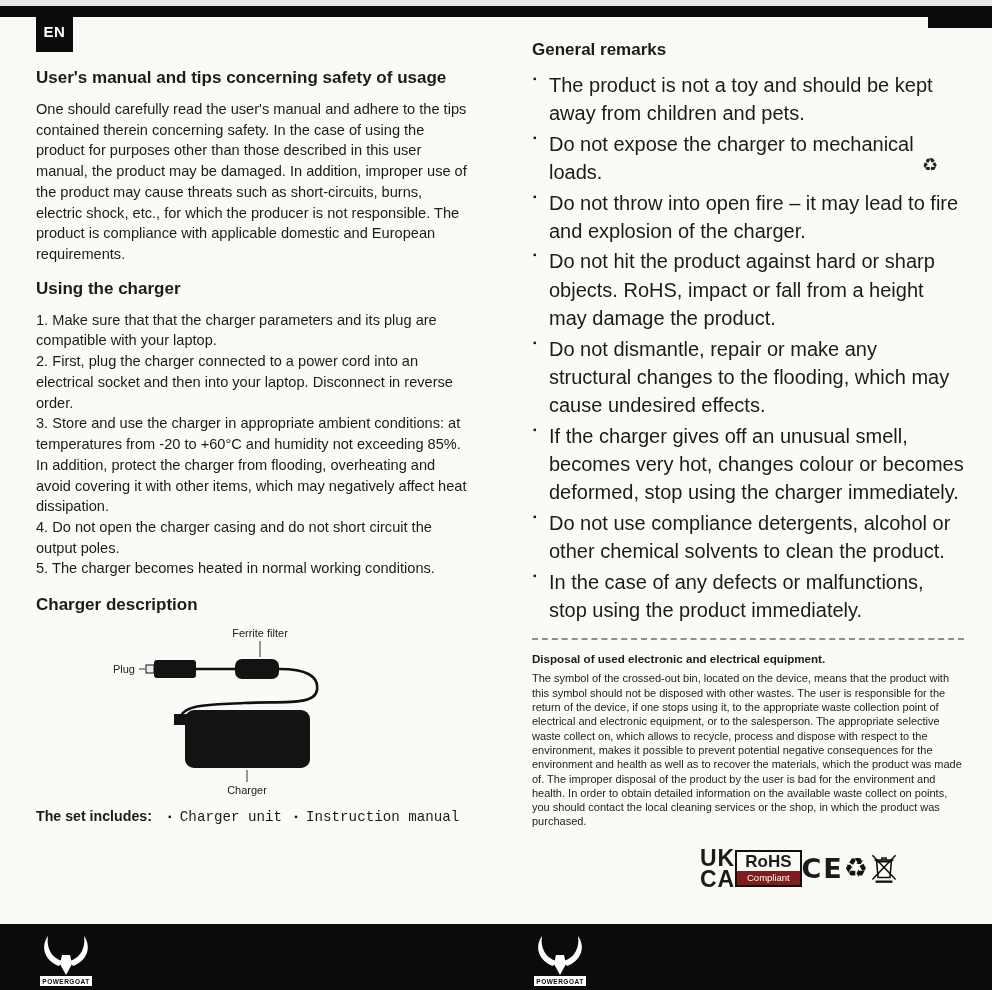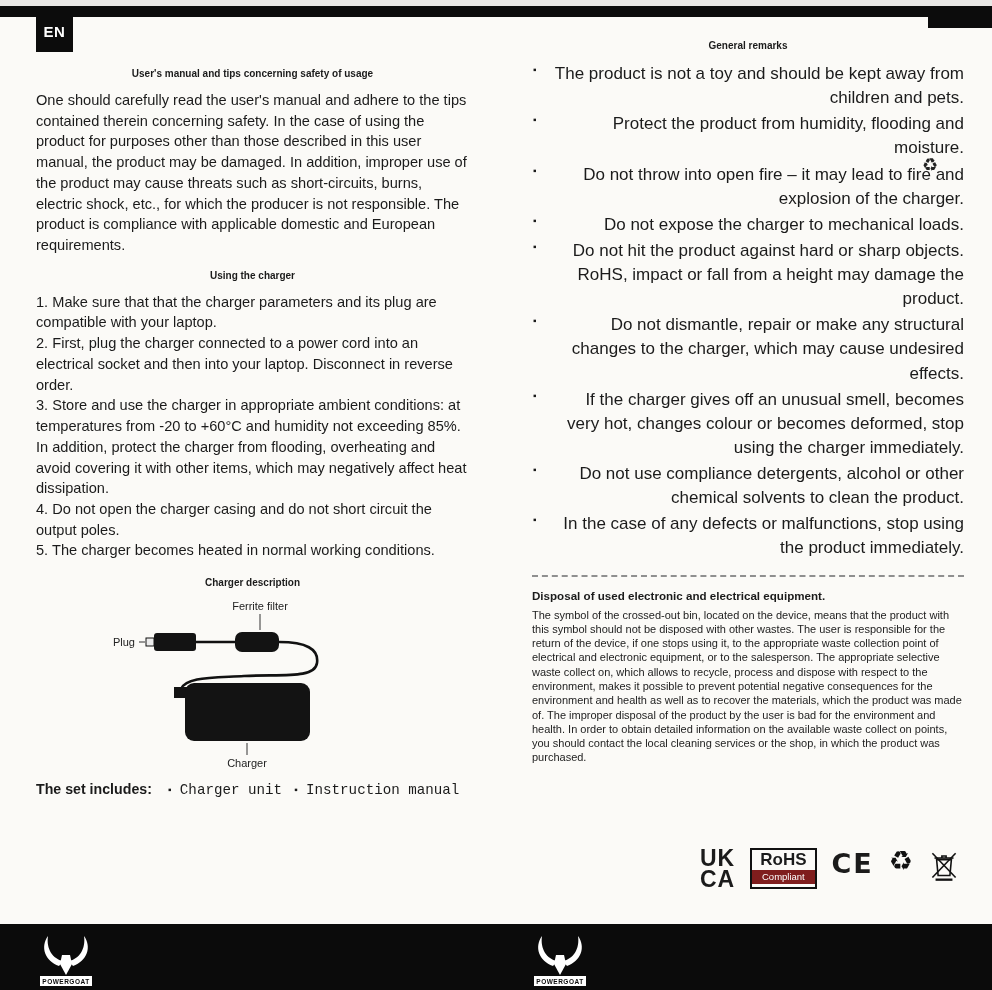--- a/index.html
+++ b/index.html
@@ -5,48 +5,48 @@
   html,body{margin:0;padding:0;background:#e9e8e6;}
   .page{position:relative;width:992px;height:990px;background:#fbfaf7;font-family:"Liberation Sans",sans-serif;color:#1b1b1b;overflow:hidden;margin:6px auto;}
   .top-bar{position:absolute;top:0;left:0;width:100%;height:11px;background:#0c0c0c;}
   .corner{position:absolute;top:0;right:0;width:64px;height:22px;background:#0c0c0c;}
   .lang-badge{position:absolute;top:4px;left:36px;width:37px;height:42px;background:#0c0c0c;color:#fff;font-weight:700;font-size:15px;display:flex;align-items:center;justify-content:center;letter-spacing:.5px;}
   .margin-recycle{position:absolute;left:922px;top:148px;font-size:18px;color:#222;}
 
   .col-left{position:absolute;left:36px;top:62px;width:433px;}
   .col-right{position:absolute;left:532px;top:34px;width:432px;}
 
-  .h{font-size:10px;font-weight:700;margin:0 0 11px;text-align:center;}
+  .h{font-size:17px;font-weight:700;margin:0 0 11px;}
   .mt16{margin-top:16px;}
   .body-text{font-size:14.6px;line-height:1.42;margin:0 0 14px;}
   .steps{margin:0 0 4px;}
   .steps p{font-size:14.6px;line-height:1.42;margin:0;}
 
   .diagram{display:block;margin:8px 0 6px;}
   .dlabel{font-size:11px;fill:#222;font-family:"Liberation Sans",sans-serif;}
   .dline{stroke:#333;stroke-width:1;}
   .dcable{stroke:#111;stroke-width:2.6;fill:none;}
   .dfill{fill:#131313;}
   .dstrokeonly{fill:#ececec;stroke:#111;stroke-width:1;}
 
   .set-line{font-size:14.2px;margin:10px 0 0;}
   .set-label{font-weight:700;}
   .set-items{display:inline;}
   .set-items span{margin-left:11px;font-family:Liberation Mono, monospace;}
   .set-items span::before{content:"▪";font-size:10px;margin-right:7px;vertical-align:1px;}
 
-  .remarks{list-style:none;margin:0 0 14px;padding:0;font-size:17px;line-height:1.42;text-align:right;}
+  .remarks{list-style:none;margin:0 0 14px;padding:0;font-size:20px;line-height:1.42;}
   .remarks li{position:relative;padding-left:17px;margin-bottom:2px;}
   .remarks li::before{content:"▪";position:absolute;left:1px;top:1px;font-size:10px;}
 
   .divider{border:none;border-top:2px dashed #8f8f8f;margin:14px 0 12px;}
   .disposal-h{font-size:11.6px;font-weight:700;margin:0 0 6px;}
   .disposal-text{font-size:11px;line-height:1.3;margin:0;color:#222;}
 
-  .marks{position:absolute;left:700px;top:842px;display:flex;gap:15px;}
+  .marks{position:absolute;left:700px;top:842px;display:flex;align-items:center;}
   .ukca{font-weight:700;font-size:23px;line-height:.9;letter-spacing:1px;}
   .rohs{border:2.5px solid #111;text-align:center;background:#fbfaf7;}
   .rohs-title{font-size:17px;font-weight:700;padding:0 8px;line-height:1.15;}
   .rohs-sub{background:#7f1d1d;color:#fff;font-size:9.5px;padding:1px 5px 2px;}
   .ce{font-size:27px;font-weight:700;letter-spacing:2px;font-family:"DejaVu Sans",sans-serif;}
   .recycle{font-size:27px;line-height:1;color:#111;}
   .bin{display:block;}
 
   .footer{position:absolute;left:0;bottom:0;width:100%;height:72px;background:#0b0b0b;}
   .logo{position:absolute;top:7px;width:60px;height:58px;}
@@ -95,25 +95,24 @@
     <p class="set-line">
       <span class="set-label">The set includes:</span>
       <span class="set-items"><span>Charger unit</span><span>Instruction manual</span></span>
     </p>
   </div>
 
   <div class="col-right">
     <h2 class="h">General remarks</h2>
     <ul class="remarks">
         <li>The product is not a toy and should be kept away from children and pets.</li>
-        <li>Protect the product from humidity, flooding and moisture.</li>
+        <li>Do not expose the charger to mechanical loads.</li>
         <li>Do not throw into open fire – it may lead to fire and explosion of the charger.</li>
-        <li>Do not expose the charger to mechanical loads.</li>
         <li>Do not hit the product against hard or sharp objects. RoHS, impact or fall from a height may damage the product.</li>
-        <li>Do not dismantle, repair or make any structural changes to the charger, which may cause undesired effects.</li>
+        <li>Do not dismantle, repair or make any structural changes to the flooding, which may cause undesired effects.</li>
         <li>If the charger gives off an unusual smell, becomes very hot, changes colour or becomes deformed, stop using the charger immediately.</li>
         <li>Do not use compliance detergents, alcohol or other chemical solvents to clean the product.</li>
         <li>In the case of any defects or malfunctions, stop using the product immediately.</li>
       </ul>
     <hr class="divider">
     <h3 class="disposal-h">Disposal of used electronic and electrical equipment.</h3>
     <p class="disposal-text">The symbol of the crossed-out bin, located on the device, means that the product with this symbol should not be disposed with other wastes. The user is responsible for the return of the device, if one stops using it, to the appropriate waste collection point of electrical and electronic equipment, or to the salesperson. The appropriate selective waste collect on, which allows to recycle, process and dispose with respect to the environment, makes it possible to prevent potential negative consequences for the environment and health as well as to recover the materials, which the product was made of. The improper disposal of the product by the user is bad for the environment and health. In order to obtain detailed information on the available waste collect on points, you should contact the local cleaning services or the shop, in which the product was purchased.</p>
   </div>
 
   <div class="marks">

